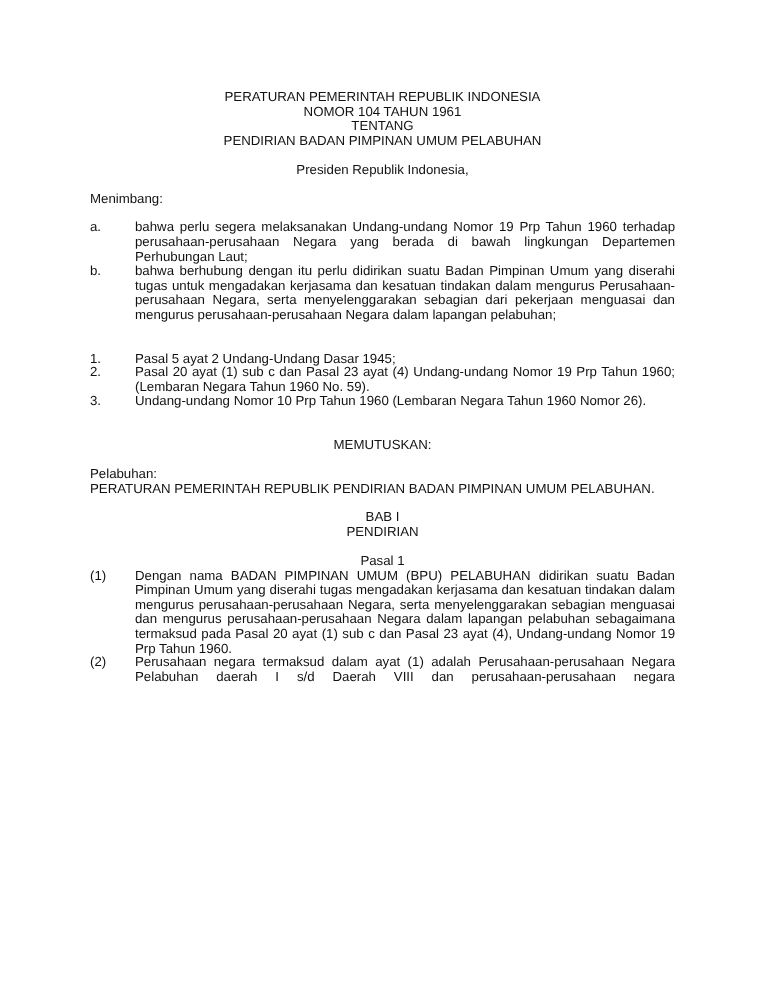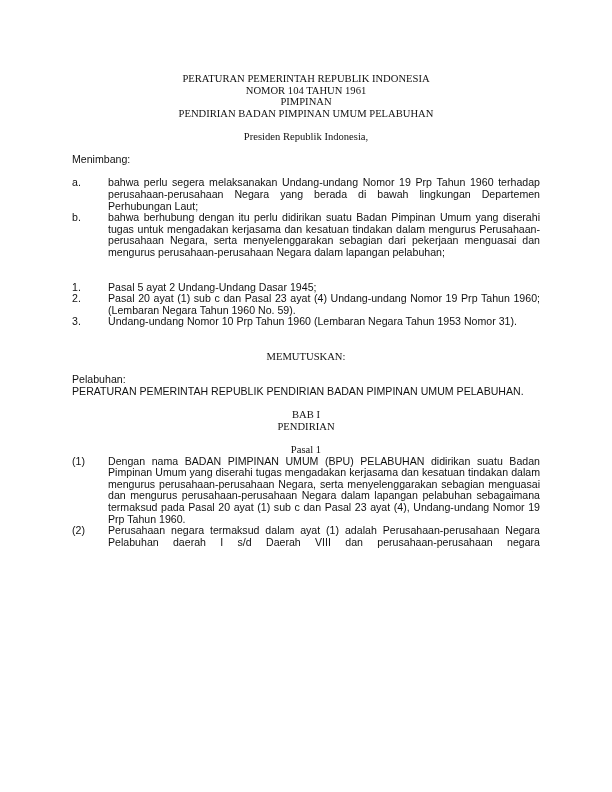--- a/index.html
+++ b/index.html
@@ -1,32 +1,32 @@
 <!DOCTYPE html>
 <html><head>
 <meta charset="utf-8">
 <style>
   html, body { margin: 0; padding: 0; background: #ffffff; }
   body { width: 612px; height: 792px; position: relative; overflow: hidden;
          font-family: "Liberation Sans", sans-serif; font-size: 10.6px; color: #111; line-height: 11.6px; }
   .page { position: absolute; left: 72px; top: 73px; width: 468px; }
-  .center { text-align: center; font-family: Liberation Serif, serif; }
+  .center { text-align: center; }
   .gap { height: 11.6px; }
   .item { display: flex; }
   .lbl { width: 36px; flex: 0 0 36px; }
   .txt { flex: 1; text-align: justify; text-align-last: left; }
   .just { text-align: justify; }
 </style>
 </head>
 <body>
 
 <div class="page">
   <div class="center">PERATURAN PEMERINTAH REPUBLIK INDONESIA</div>
   <div class="center">NOMOR 104 TAHUN 1961</div>
-  <div class="center">PIMPINAN</div>
+  <div class="center">TENTANG</div>
   <div class="center">PENDIRIAN BADAN PIMPINAN UMUM PELABUHAN</div>
   <div class="gap"></div>
   <div class="center">Presiden Republik Indonesia,</div>
   <div class="gap"></div>
 
   <div>Menimbang:</div>
   <div class="gap"></div>
   <div class="item">
     <span class="lbl">a.</span>
     <span class="txt">bahwa perlu segera melaksanakan Undang-undang Nomor 19 Prp Tahun 1960 terhadap perusahaan-perusahaan Negara yang berada di bawah lingkungan Departemen Perhubungan Laut;</span>
@@ -41,21 +41,21 @@
   <div class="item">
     <span class="lbl">1.</span>
     <span class="txt">Pasal 5 ayat 2 Undang-Undang Dasar 1945;</span>
   </div>
   <div class="item">
     <span class="lbl">2.</span>
     <span class="txt">Pasal 20 ayat (1) sub c dan Pasal 23 ayat (4) Undang-undang Nomor 19 Prp Tahun 1960; (Lembaran Negara Tahun 1960 No. 59).</span>
   </div>
   <div class="item">
     <span class="lbl">3.</span>
-    <span class="txt">Undang-undang Nomor 10 Prp Tahun 1960 (Lembaran Negara Tahun 1953 Nomor 31).</span>
+    <span class="txt">Undang-undang Nomor 10 Prp Tahun 1960 (Lembaran Negara Tahun 1960 Nomor 26).</span>
   </div>
   <div class="gap"></div>
 
   <div class="gap"></div>
   <div class="center">MEMUTUSKAN:</div>
   <div class="gap"></div>
 
   <div>Pelabuhan:</div>
   <div class="txt just" style="text-align-last:left">PERATURAN PEMERINTAH REPUBLIK PENDIRIAN BADAN PIMPINAN UMUM PELABUHAN.</div>
   <div class="gap"></div>

